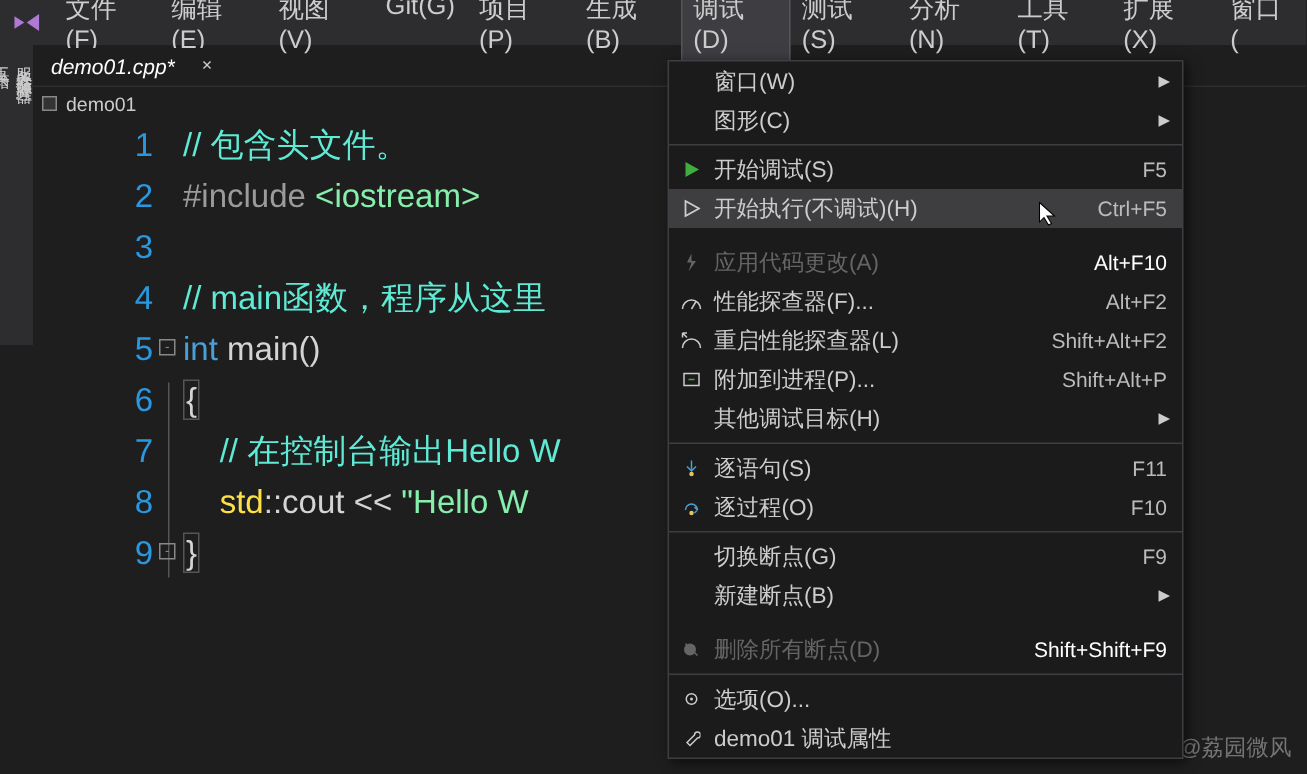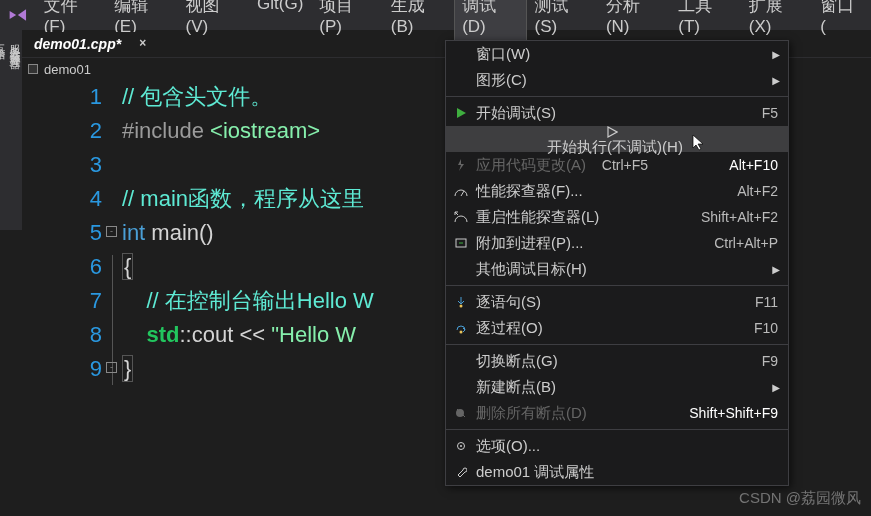--- a/index.html
+++ b/index.html
@@ -7,47 +7,47 @@
 
 .menubar { display: flex; align-items: center; background: #2d2d30; height: 30px; padding: 0 4px; font-size: 17px; }
 .logo { width: 20px; height: 16px; margin: 0 8px 0 4px; position: relative; }
 .logo svg { width: 100%; height: 100%; }
 .menu-item { padding: 4px 8px; cursor: pointer; }
 .menu-item.active { background: #3e3e42; border: 1px solid #555; padding: 3px 7px; }
 
 .left-sidebar { position: absolute; left: 0; top: 30px; width: 22px; height: 200px; background: #2d2d30; writing-mode: vertical-rl; text-orientation: upright; font-size: 11px; color: #ccc; padding-top: 6px; letter-spacing: 2px; }
 
 .tabbar { display: flex; align-items: center; background: #1e1e1e; height: 28px; margin-left: 22px; padding-left: 4px; border-bottom: 1px solid #2d2d30; }
-.tab { display: flex; align-items: flex-start; padding: 4px 8px; background: #1e1e1e; color: #fff; font-size: 14px; font-style: italic; font-weight: bold; }
+.tab { display: flex; align-items: flex-start; padding: 4px 8px; background: #1e1e1e; color: #fff; font-size: 14px; font-style: italic; }
 .tab .close { margin-left: 18px; font-style: normal; color: #ccc; font-size: 12px; cursor: pointer; }
 
 .breadcrumb { display: flex; align-items: center; background: #1e1e1e; height: 22px; margin-left: 22px; padding-left: 6px; font-size: 13px; color: #ccc; }
 .breadcrumb .box { width: 10px; height: 10px; border: 1px solid #888; margin-right: 6px; background: #333; }
 
 .editor { position: absolute; left: 22px; top: 80px; right: 0; bottom: 0; display: flex; font-family: Consolas, monospace; font-size: 22px; }
 .gutter { width: 100px; text-align: right; color: #2a98e0; padding-right: 20px; line-height: 34px; }
 .gutter div { height: 34px; }
 .code { flex: 1; line-height: 34px; position: relative; }
 .code-line { height: 34px; white-space: pre; position: relative; }
 .fold { position: absolute; left: -16px; top: 10px; width: 11px; height: 11px; border: 1px solid #888; font-size: 9px; line-height: 9px; text-align: center; color: #888; cursor: pointer; }
 .brace-line { position: absolute; left: -10px; width: 1px; background: #555; }
 
 .c-comment { color: #5eead4; }
 .c-keyword { color: #4a9fd6; }
 .c-pp { color: #9b9b9b; }
 .c-string { color: #86efac; }
 .c-punct { color: #d4d4d4; }
 .c-ident { color: #d4d4d4; }
-.c-ns { color: #22c55e; font-weight: bold; }
+.c-ns { color: #fde047; }
 .active-brace { border: 1px solid #555; padding: 0 1px; }
 
 .dropdown { position: absolute; left: 445px; top: 40px; width: 344px; background: #1b1b1c; border: 1px solid #3e3e42; box-shadow: 2px 2px 8px rgba(0,0,0,0.6); z-index: 100; font-size: 15px; }
 .dd-row { display: flex; align-items: center; height: 26px; padding: 0 10px 0 6px; position: relative; }
-.dd-row:not(.disabled):hover, .dd-row.highlight { background: #3e3e40; flex-direction: column; }
-.dd-row.disabled { color: #656565; }
+.dd-row:not(.disabled):hover, .dd-row.highlight { background: #3e3e40; }
+.dd-row.disabled { color: #656565; margin-top: 10px; }
 .dd-sep { height: 1px; background: #3e3e42; margin: 3px 0; }
 .dd-icon { width: 18px; display: flex; align-items: center; justify-content: center; margin-right: 6px; }
 .dd-label { flex: 1; }
 .dd-shortcut { color: #bbb; font-size: 14px; padding-left: 20px; }
 .dd-row.disabled .dd-shortcut { color: #ffffff; }
 .dd-arrow { position: absolute; right: 8px; color: #ccc; font-size: 10px; }
 .cursor-img { position: absolute; left: 246px; top: 8px; pointer-events: none; }
 
 .watermark { position: absolute; right: 10px; bottom: 8px; color: #999; font-size: 15px; opacity: 0.7; }
 </style>
@@ -183,21 +183,21 @@
       <span class="dd-shortcut">Shift+Alt+F2</span>
     </div>
     <div class="dd-row">
       <span class="dd-icon">
         <svg width="12" height="12">
           <rect x="1" y="2" width="10" height="8" fill="none" stroke="#ccc"></rect>
           <path d="M4 6 L8 6" stroke="#3fae3f"></path>
         </svg>
       </span>
       <span class="dd-label">附加到进程(P)...</span>
-      <span class="dd-shortcut">Ctrl+Alt+P</span>
+      <span class="dd-shortcut">Shift+Alt+P</span>
     </div>
     <div class="dd-row">
       <span class="dd-icon"></span>
       <span class="dd-label">其他调试目标(H)</span>
       <span class="dd-arrow">▶</span>
     </div>
     <div class="dd-sep"></div>
     <div class="dd-row">
       <span class="dd-icon">
         <svg width="12" height="12">

